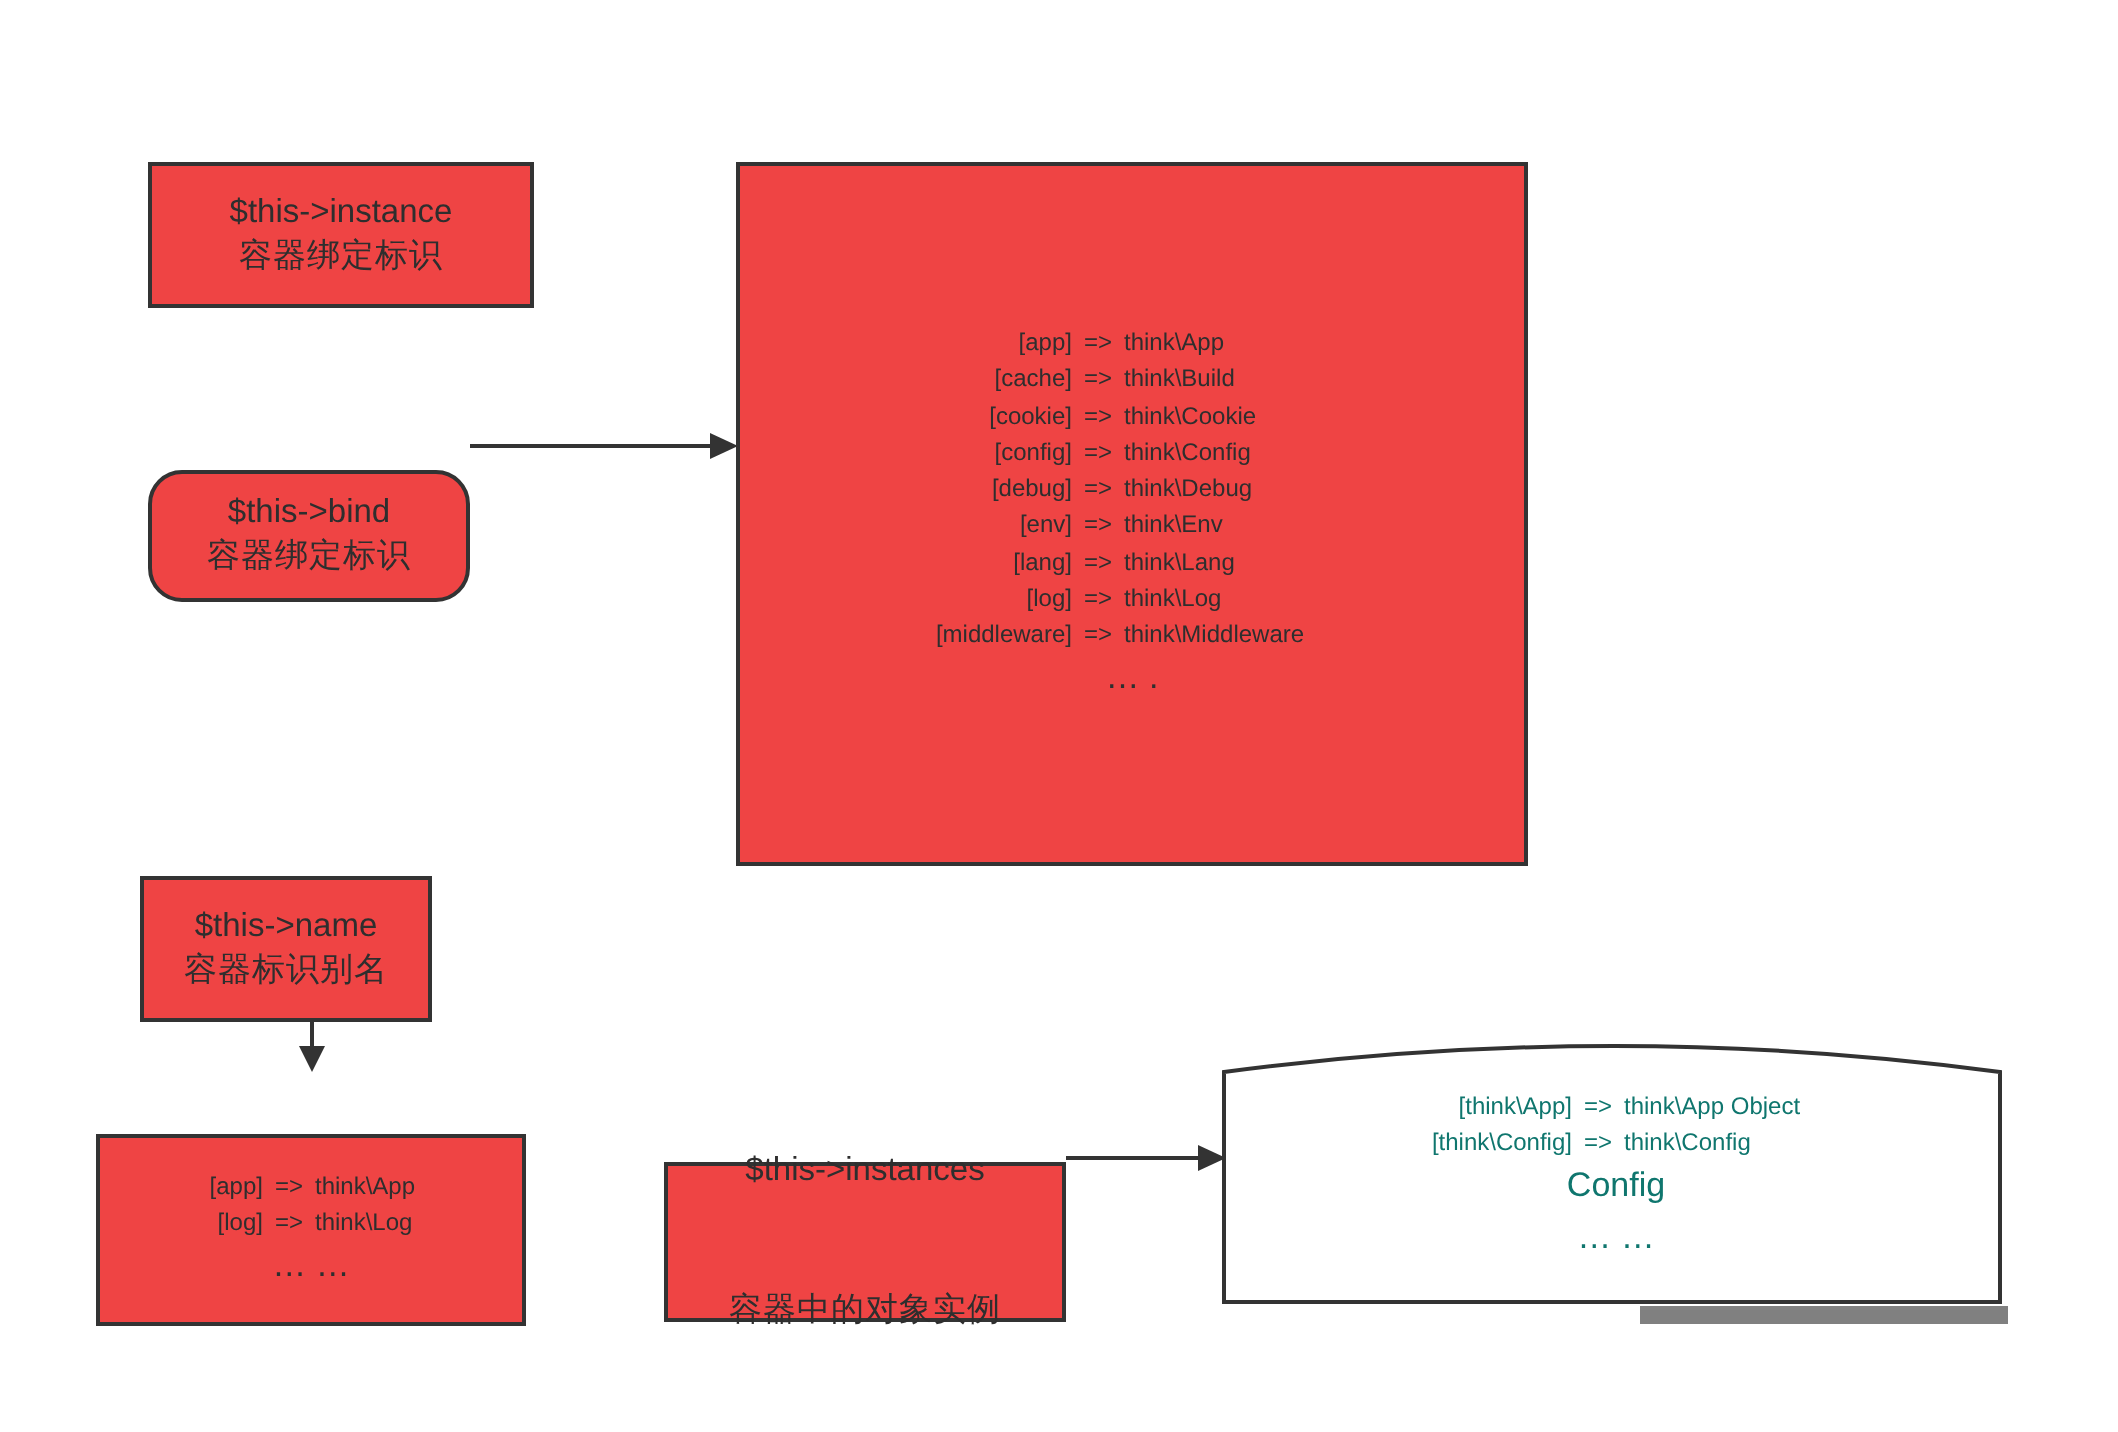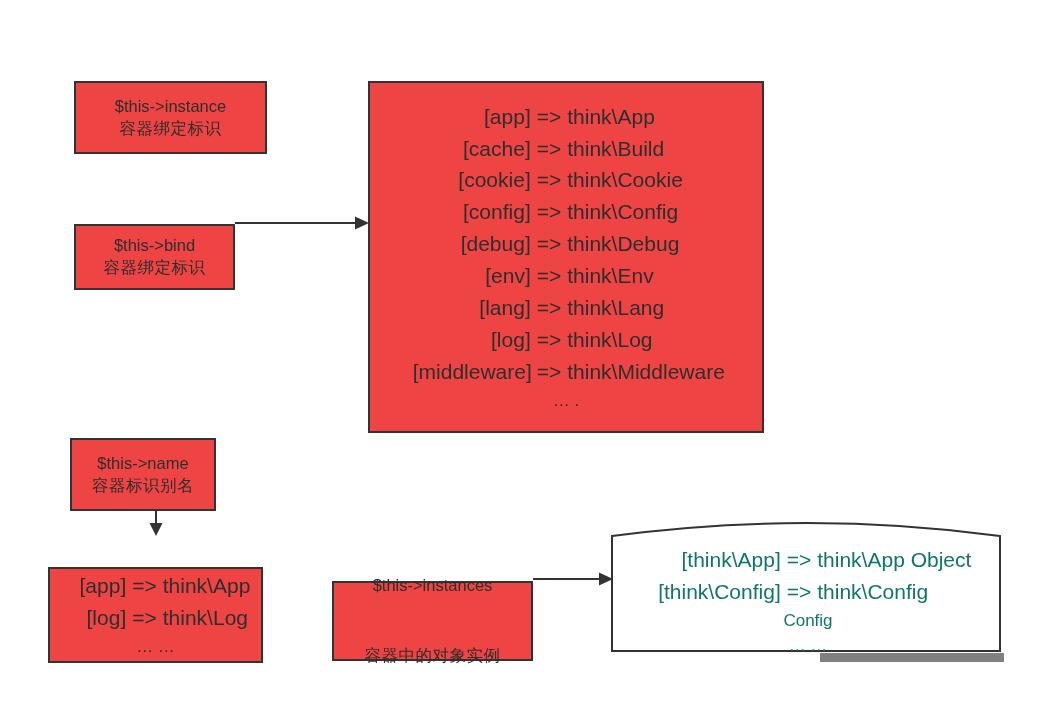--- a/index.html
+++ b/index.html
@@ -45,42 +45,42 @@
   .node .line {
     display: block;
     white-space: pre;
   }
 
   
   .label-box { font-size: 16.5px; }
   .label-box .line-cn { letter-spacing: 0.5px; }
 
   #box-instance { left: 74px;  top: 49px;  width: 193px; height: 73px; }
-  #box-bind     { left: 74px;  top: 192px; width: 161px; height: 66px; }
+  #box-bind     { left: 74px;  top: 203px; width: 161px; height: 66px; border-radius: 17px; }
   #box-name     { left: 70px;  top: 406px; width: 146px; height: 73px; }
   #box-instances{ left: 332px; top: 549px; width: 201px; height: 80px; gap: 48px; }
 
   
   #box-bindlist {
     left: 368px;
     top: 49px;
     width: 396px;
     height: 352px;
     justify-content: center;
     font-size: 17px;
   }
   .kvlist {
     display: block;
     text-align: center;
   }
   .kv {
     display: block;
     white-space: pre;
     line-height: 1.52;
-    font-size: 21px;
+    font-size: 12px;
   }
   .kv .k { display: inline-block; text-align: right; }
   .kv .arrow-txt { display: inline-block; padding: 0 6px; }
   .kv .v { display: inline-block; text-align: left; }
   #box-bindlist .kv .k { width: 118px; }
   #box-bindlist .kv .v { width: 152px; }
   .dots { display: block; white-space: pre; line-height: 1.5; font-size: 17px; }
 
   
   #box-namelist {

